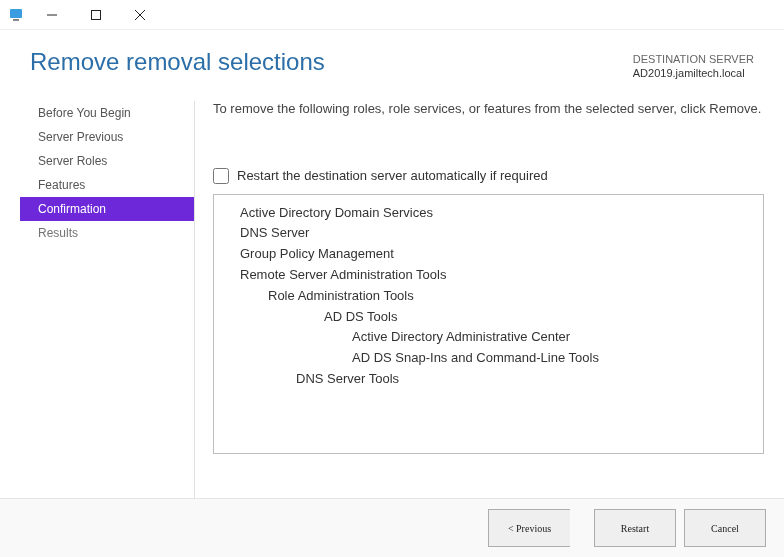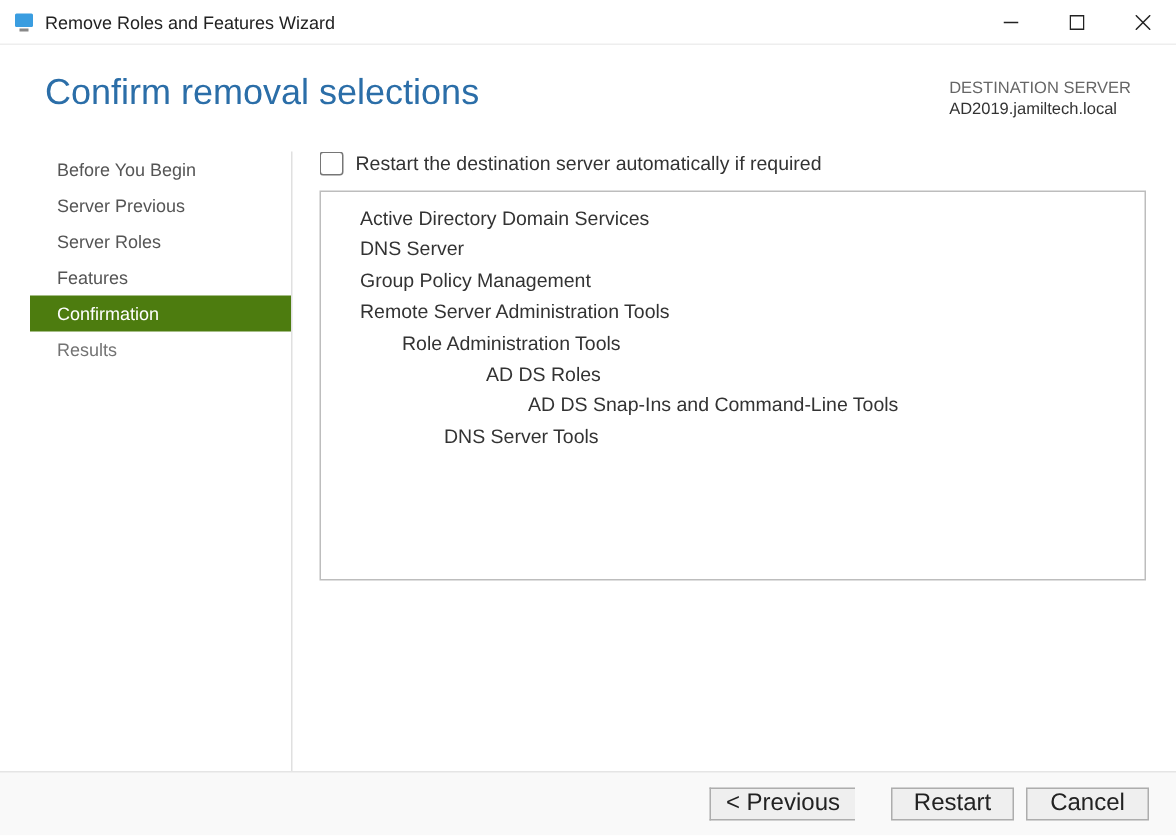--- a/index.html
+++ b/index.html
@@ -34,112 +34,113 @@
   .body {
     flex:1; display:flex; padding: 20px 20px 0 20px; min-height:0;
   }
   .sidebar {
     width: 175px; border-right: 1px solid #e0e0e0;
     display:flex; flex-direction:column; padding-top:0;
   }
   .step {
     padding: 5px 10px 5px 18px; font-size:12px; color:#555; cursor:pointer;
   }
-  .step.active { background:#4d7c0f; color:#fff; }
+  .step.active { background:#6d28d9; color:#fff; }
   .step.disabled { color:#737373; cursor:default; }
   .main {
     flex:1; display:flex; flex-direction:column; padding-left:18px; min-width:0;
   }
   .instr { color:#444; margin-bottom:12px; }
-  .chkrow { display:flex; align-items:flex-start; margin-bottom:10px; }
+  .chkrow { display:flex; align-items:flex-start; margin-bottom:10px;margin-top:40px; }
   .chkrow input { width:16px; height:16px; margin:0 8px 0 0; }
   .listbox {
     border:1px solid #bdbdbd; flex:1; min-height:260px; max-height:260px;
     padding:8px 10px; overflow:auto; line-height:1.6;
   }
   .listbox div { white-space:nowrap;margin-left:16px; }
   .ind1 { padding-left:28px; }
   .ind2 { padding-left:56px; }
   .ind3 { padding-left:84px; }
   .ind4 { padding-left:112px; }
   .footer {
     border-top:1px solid #e5e5e5; padding:10px 18px;
     display:flex; justify-content:flex-end; gap:8px;
     background:#f9f9f9;
   }
   .footer .grp { display:flex; gap:0; margin-right:16px; }
   button {
-    min-width:82px; height:22px; font-size:16px;
+    min-width:82px; height:38px; font-size:10px;
     border:1px solid #adadad; background:#efefef; color:#222;
-    cursor:pointer; padding:0 10px;
+    cursor:pointer; padding:0 10px;font-family:Liberation Serif, serif;
   }
   button:disabled { color:#a0a0a0; cursor:default; }
   .grp button:first-child { border-right:none; }
 </style>
 </head>
 <body>
 
 <div class="window">
 
   <div class="titlebar">
     <span class="app-icon">
       <svg viewBox="0 0 16 16">
           <rect x="2" y="2" width="12" height="9" fill="#3a9de0" rx="1"></rect>
           <rect x="5" y="12" width="6" height="2" fill="#888"></rect>
         </svg>
     </span>
-    <span class="title">Remove Roles and Features Wizard</span>
     <div class="winbtn">
       <svg viewBox="0 0 10 10">
           <line x1="0" y1="5" x2="10" y2="5" stroke="#222" stroke-width="1"></line>
         </svg>
     </div>
     <div class="winbtn">
       <svg viewBox="0 0 10 10">
           <rect x="0.5" y="0.5" width="9" height="9" fill="none" stroke="#222" stroke-width="1"></rect>
         </svg>
     </div>
     <div class="winbtn">
       <svg viewBox="0 0 10 10">
           <line x1="0" y1="0" x2="10" y2="10" stroke="#222" stroke-width="1"></line>
           <line x1="10" y1="0" x2="0" y2="10" stroke="#222" stroke-width="1"></line>
         </svg>
     </div>
   </div>
 
   <div class="header">
-    <h1>Confirm removal selections</h1>
+    <h1>Remove removal selections</h1>
     <div class="dest">
       <div class="lbl">DESTINATION SERVER</div>
       <div class="srv">AD2019.jamiltech.local</div>
     </div>
   </div>
 
   <div class="body">
     <div class="sidebar" id="sidebar">
         <div class="step">Before You Begin</div>
         <div class="step">Server Previous</div>
         <div class="step">Server Roles</div>
         <div class="step">Features</div>
         <div class="step active">Confirmation</div>
         <div class="step disabled">Results</div>
       </div>
 
     <div class="main">
+      <div class="instr">To remove the following roles, role services, or features from the selected server, click Remove.</div>
       <label class="chkrow">
         <input type="checkbox" id="restartChk" style="">
         <span>Restart the destination server automatically if required</span>
       </label>
       <div class="listbox" id="listbox">
           <div>Active Directory Domain Services</div>
           <div>DNS Server</div>
           <div>Group Policy Management</div>
           <div>Remote Server Administration Tools</div>
           <div class="ind1">Role Administration Tools</div>
-          <div class="ind3">AD DS Roles</div>
+          <div class="ind3">AD DS Tools</div>
+          <div class="ind4">Active Directory Administrative Center</div>
           <div class="ind4">AD DS Snap-Ins and Command-Line Tools</div>
           <div class="ind2">DNS Server Tools</div>
         </div>
     </div>
   </div>
 
   <div class="footer">
     <div class="grp">
       <button>&lt; Previous</button>
     </div>

